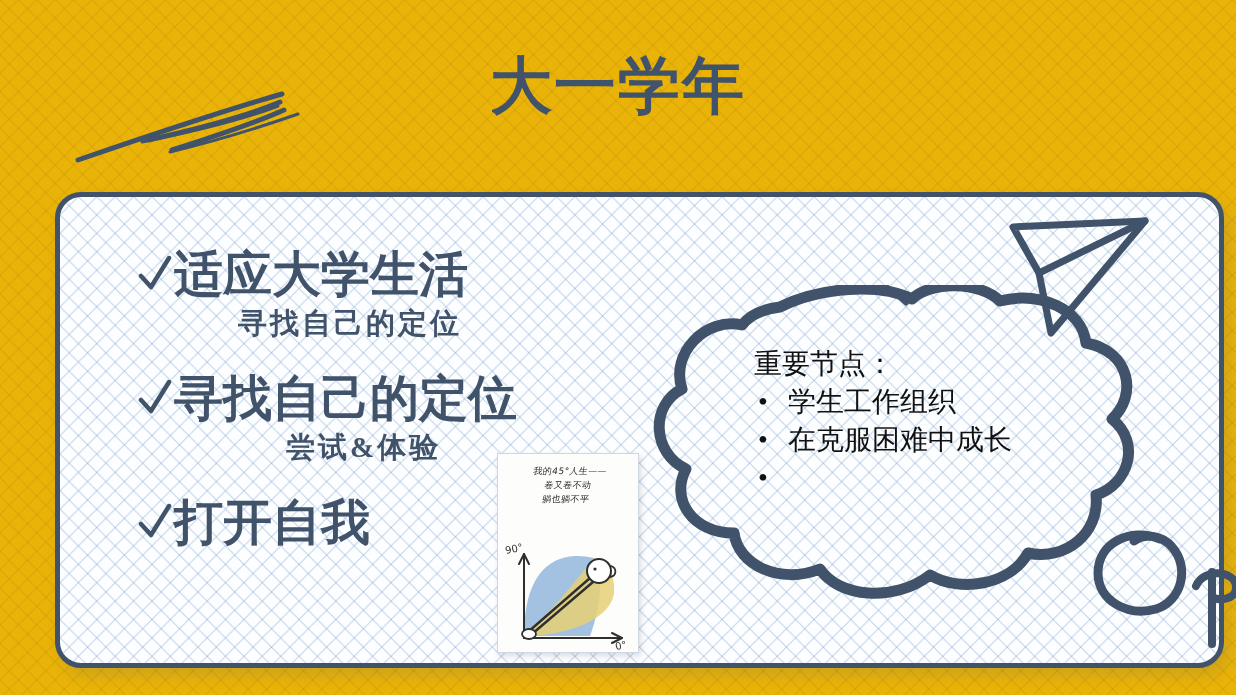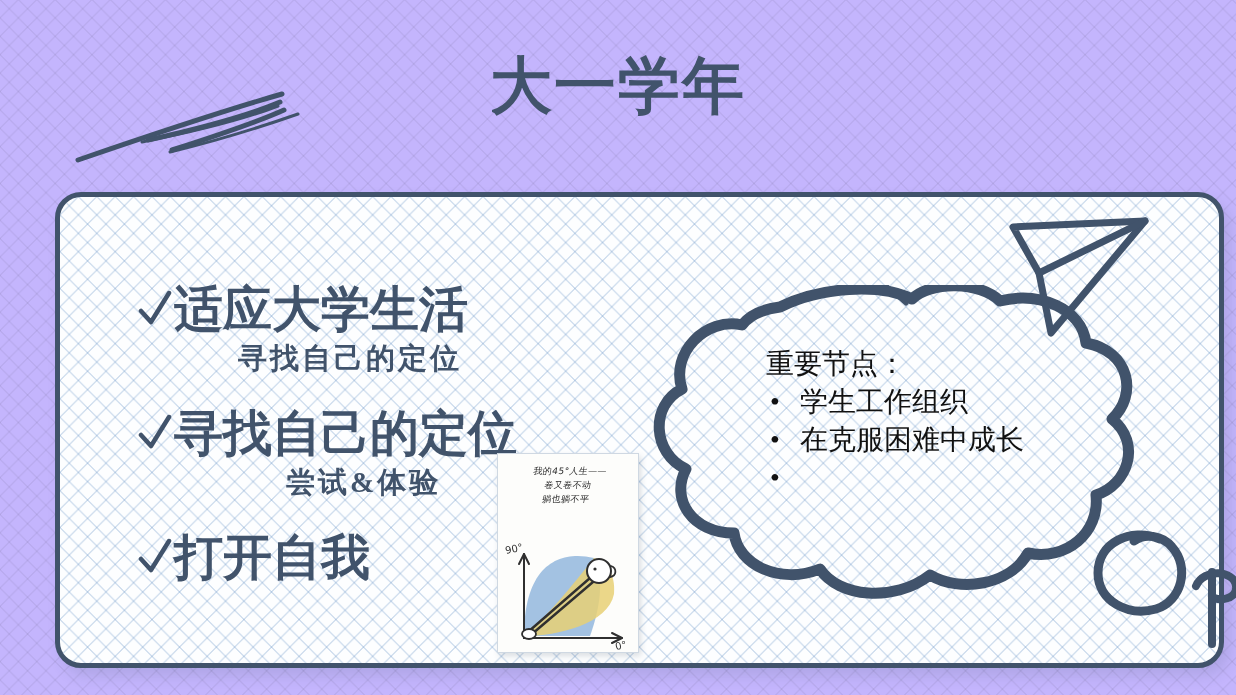--- a/index.html
+++ b/index.html
@@ -12,21 +12,21 @@
     overflow: hidden;
     font-family: "Liberation Sans", sans-serif;
     background: #ffffff;
   }
 
   
   .slide {
     position: relative;
     width: 1236px;
     height: 695px;
-    background-color: #c4b5fd;
+    background-color: #eab308;
     overflow: hidden;
   }
 
   
   .bg-texture {
     position: absolute;
     inset: 0;
     background-image:
       repeating-linear-gradient(45deg,  rgba(0,0,0,0.055) 0 1px, rgba(0,0,0,0) 1px 13px),
       repeating-linear-gradient(-45deg, rgba(0,0,0,0.055) 0 1px, rgba(0,0,0,0) 1px 13px);
@@ -78,21 +78,20 @@
       repeating-linear-gradient(-45deg, rgba(106,150,200,0.30) 0 1px, rgba(0,0,0,0) 1px 13px);
     background-size: 18.4px 18.4px, 18.4px 18.4px;
   }
 
   
   .bullets {
     position: absolute;
     left: 78px;
     top: 48px;
     width: 470px;
-    margin-top: 35px;
   }
   .bullet-block { position: relative; }
   .bullet-block.b1 { margin-top: 0px; }
   .bullet-block.b2 { margin-top: 28px; }
   .bullet-block.b3 { margin-top: 28px; }
 
   .bullet-main {
     display: flex;
     align-items: center;
     font-size: 49px;
@@ -151,21 +150,21 @@
   
   .bubble-wrap {
     position: absolute;
     left: 570px;
     top: 88px;
     width: 520px;
     height: 330px;
   }
   .bubble-text {
     position: absolute;
-    left: 136px;
+    left: 124px;
     top: 60px;
     width: 380px;
     font-family: "Liberation Serif", "DejaVu Serif", serif;
     font-size: 28px;
     line-height: 38px;
     color: #111111;
   }
   .bubble-text .lead { display: block; }
   .bubble-text ul {
     list-style: none;

